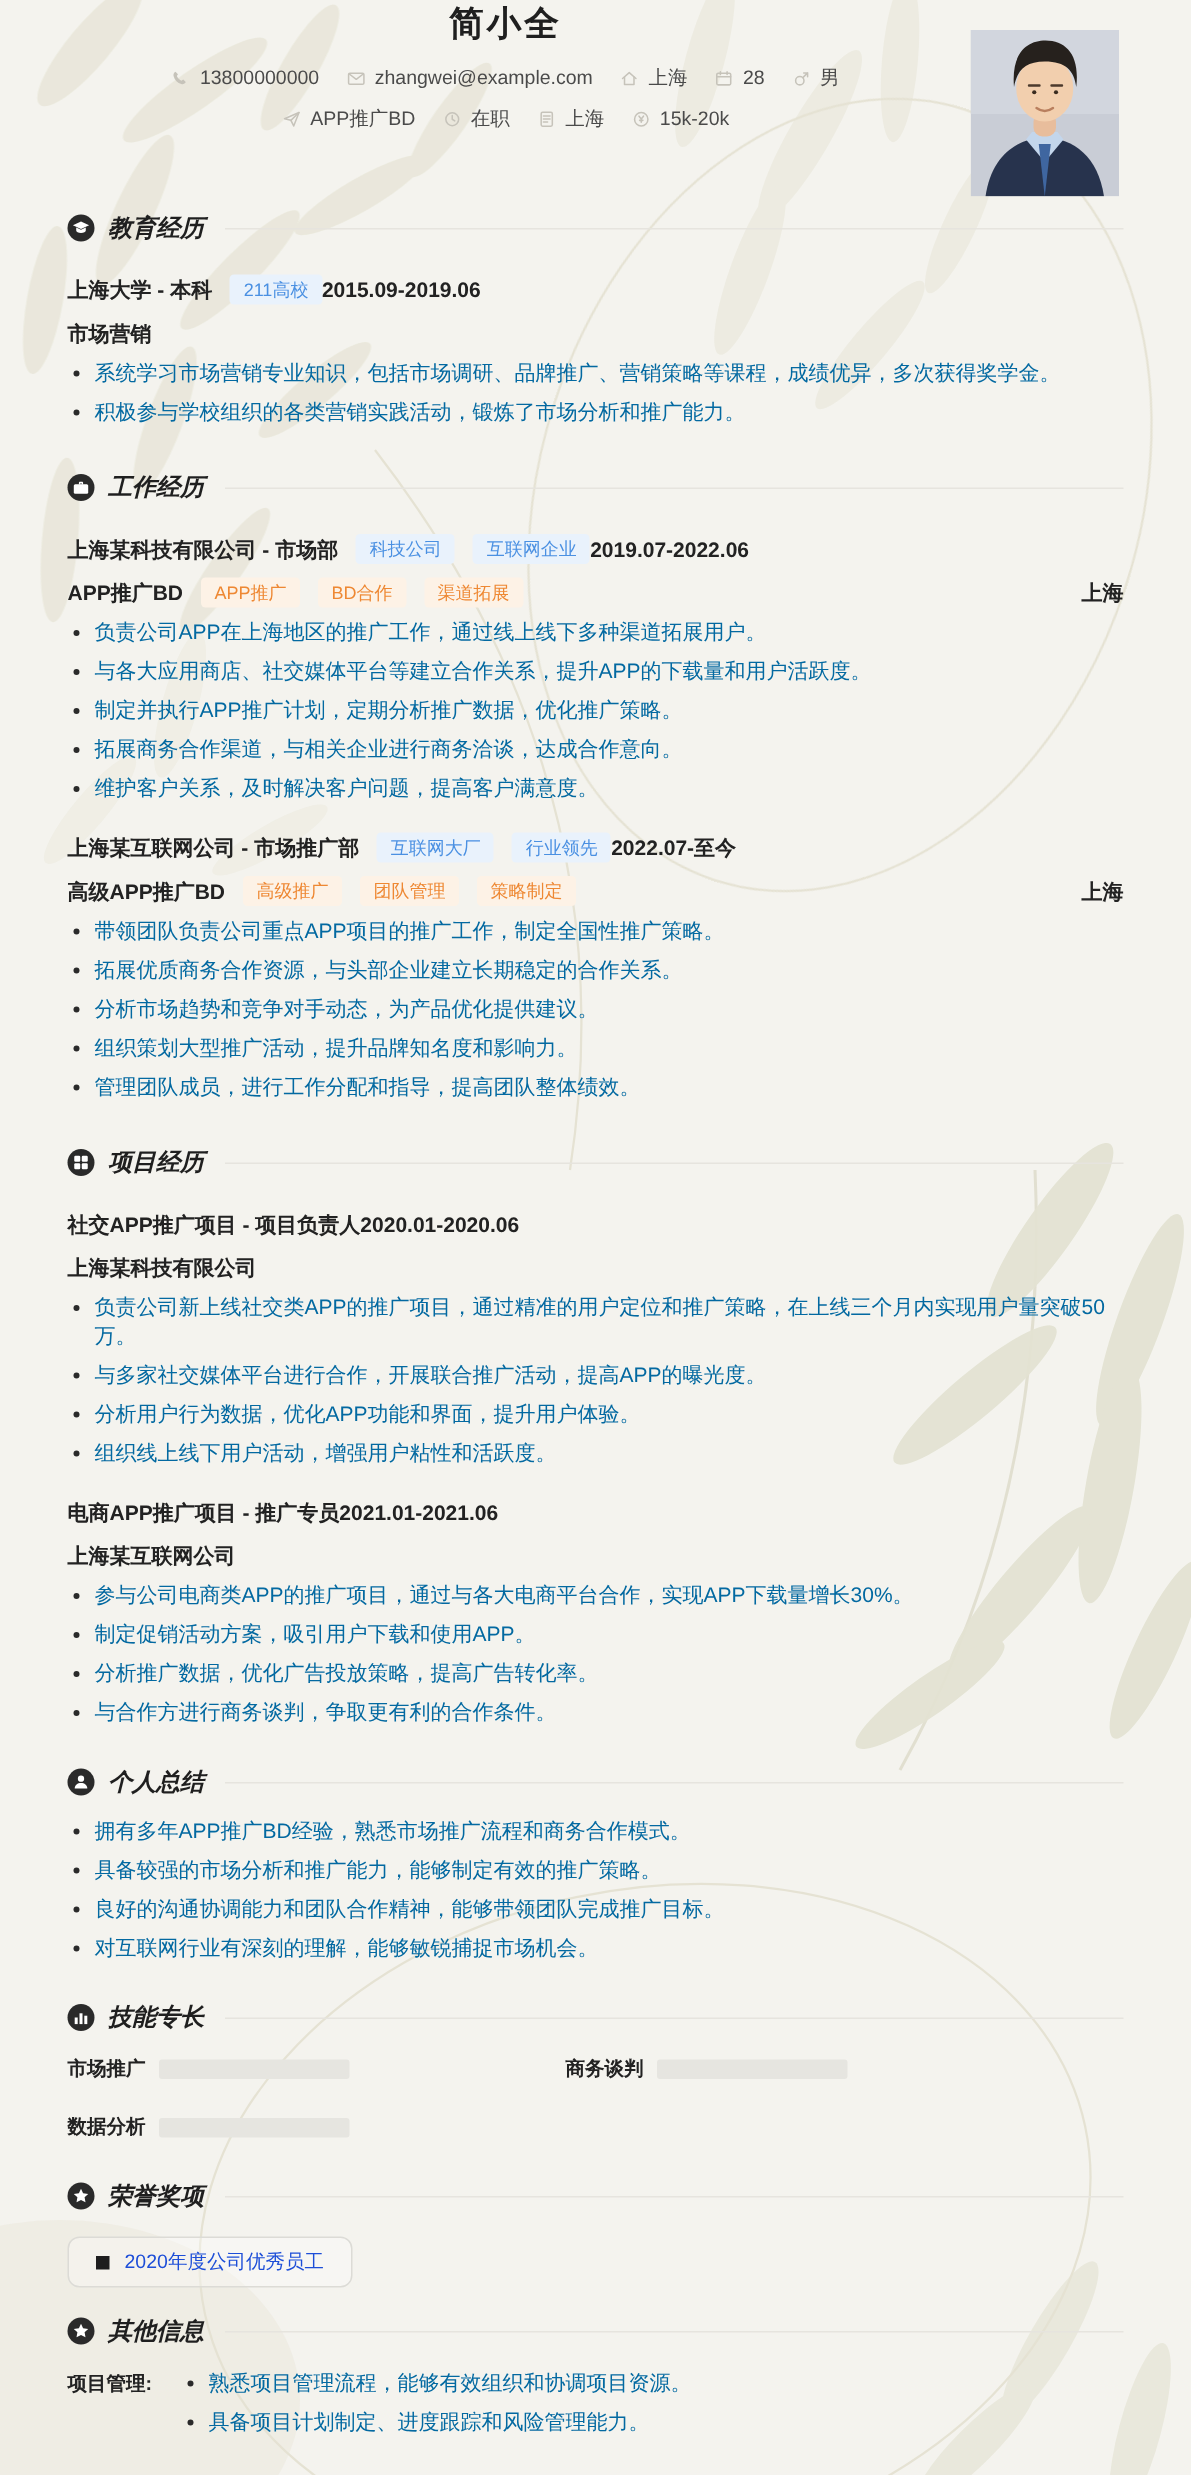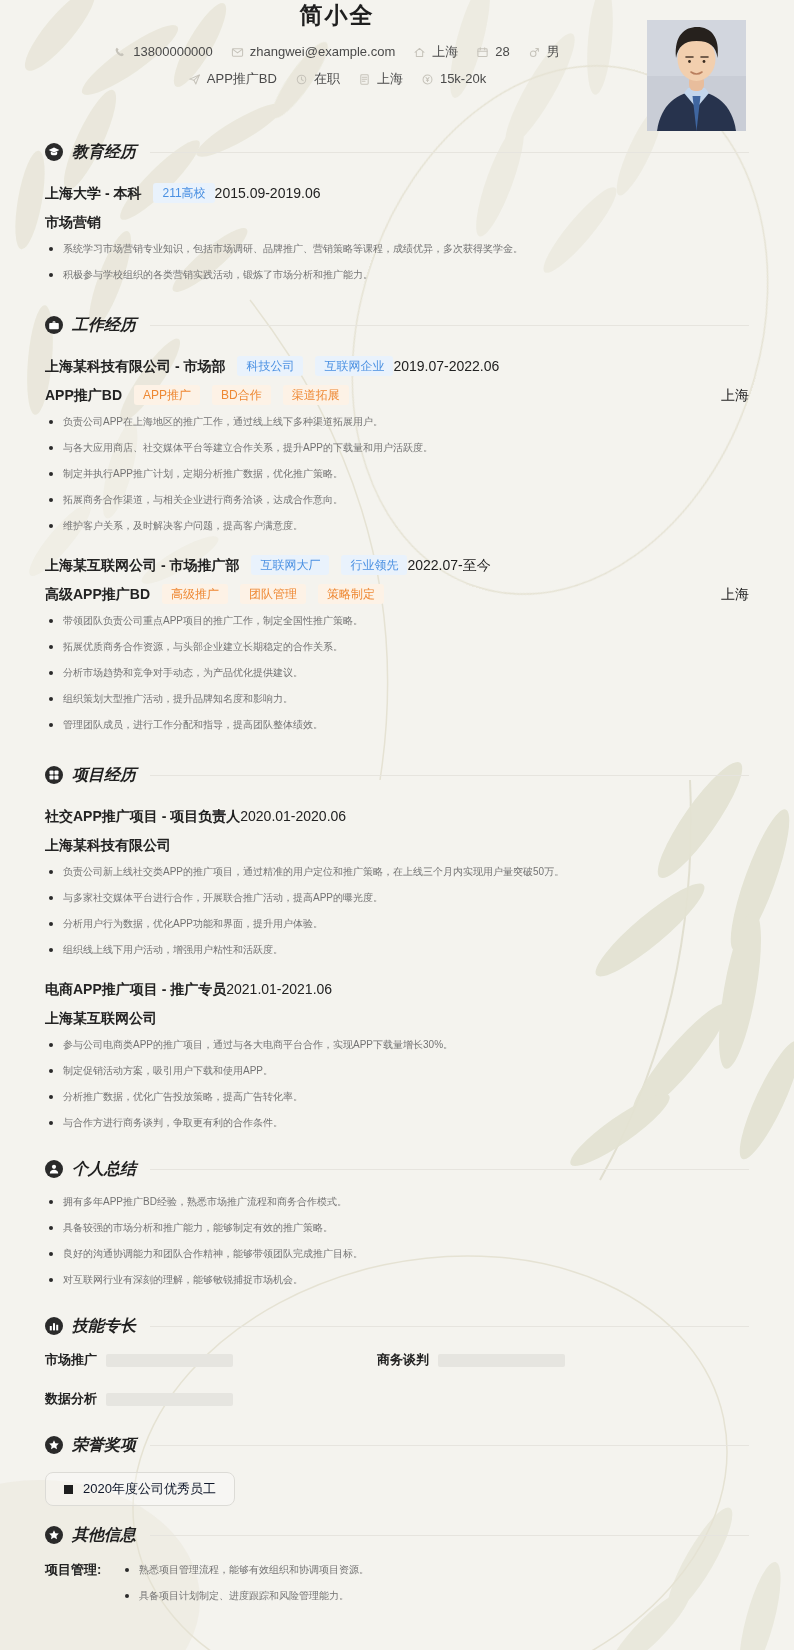--- a/index.html
+++ b/index.html
@@ -31,38 +31,38 @@
   .sec-icon svg *{fill:#fff;}
   .sec-title{font-size:16px;font-weight:bold;color:#1f1f1f;margin-left:9px;white-space:nowrap;font-style:italic;}
   .sec-line{flex:1;height:1px;background:#e6e4de;margin-left:14px;}
 
   
   .entry-head{display:flex;justify-content:flex-start;align-items:center;margin-top:20px;line-height:20px;}
   .entry-sub{display:flex;justify-content:space-between;align-items:flex-start;margin-top:9px;line-height:20px;}
   .entry + .entry{margin-top:20px;}
   .ehl{display:flex;align-items:center;}
   .etitle{font-size:14px;font-weight:bold;color:#222;white-space:nowrap;}
-  .edate{font-size:14px;font-weight:normal;color:#222;white-space:nowrap;}
+  .edate{font-size:14px;font-weight:bold;color:#222;white-space:nowrap;}
   .tag{font-size:12px;line-height:18px;padding:1px 9px;border-radius:3px;margin-left:12px;white-space:nowrap;}
   .tag.blue{color:#4a90e2;background:#e9f2fc;}
   .tag.orange{color:#ee8833;background:#fdf2e6;}
 
   ul.bullets{list-style:none;margin:6px 0 0 0;padding:0;}
-  .bullets li{position:relative;margin-top:7px;padding-left:18px;font-size:10px;line-height:19px;color:#737373;}
+  .bullets li{position:relative;margin-top:7px;padding-left:18px;font-size:14px;line-height:19px;color:#0369a1;}
   .bullets li::before{content:"";position:absolute;left:4px;top:8px;width:4px;height:4px;border-radius:50%;background:#2a2a2a;}
 
   
   .skills{display:grid;grid-template-columns:332px 1fr;row-gap:21px;margin-top:14px;}
   .skill{display:flex;align-items:center;}
   .skill-name{font-size:13px;font-weight:bold;color:#222;margin-right:9px;white-space:nowrap;}
   .bar{width:127px;height:13px;background:#e6e5e0;border-radius:2px;}
   .bar-fill{height:100%;background:#2d2d2d;clip-path:polygon(0 0,calc(100% - 7px) 0,100% 100%,0 100%);}
 
   
-  .honor-box{display:inline-flex;align-items:center;gap:10px;margin-top:16px;padding:7px 18px;border:1px solid #dcdbd6;border-radius:8px;font-size:13px;color:#0f172a;background:rgba(255,255,255,.3);}
+  .honor-box{display:inline-flex;align-items:center;gap:10px;margin-top:16px;padding:7px 18px;border:1px solid #dcdbd6;border-radius:8px;font-size:13px;color:#1d4ed8;background:rgba(255,255,255,.3);}
   .honor-square{width:9px;height:9px;background:#1e1e1e;flex:none;}
 
   
   .other-row{display:flex;margin-top:14px;}
   .other-label{flex:none;width:76px;font-size:13px;font-weight:bold;color:#222;line-height:19px;}
   .other-row ul.bullets{margin-top:0;flex:1;}
   .other-row .bullets li:first-child{margin-top:0;}
 </style>
 </head>
 <body>

